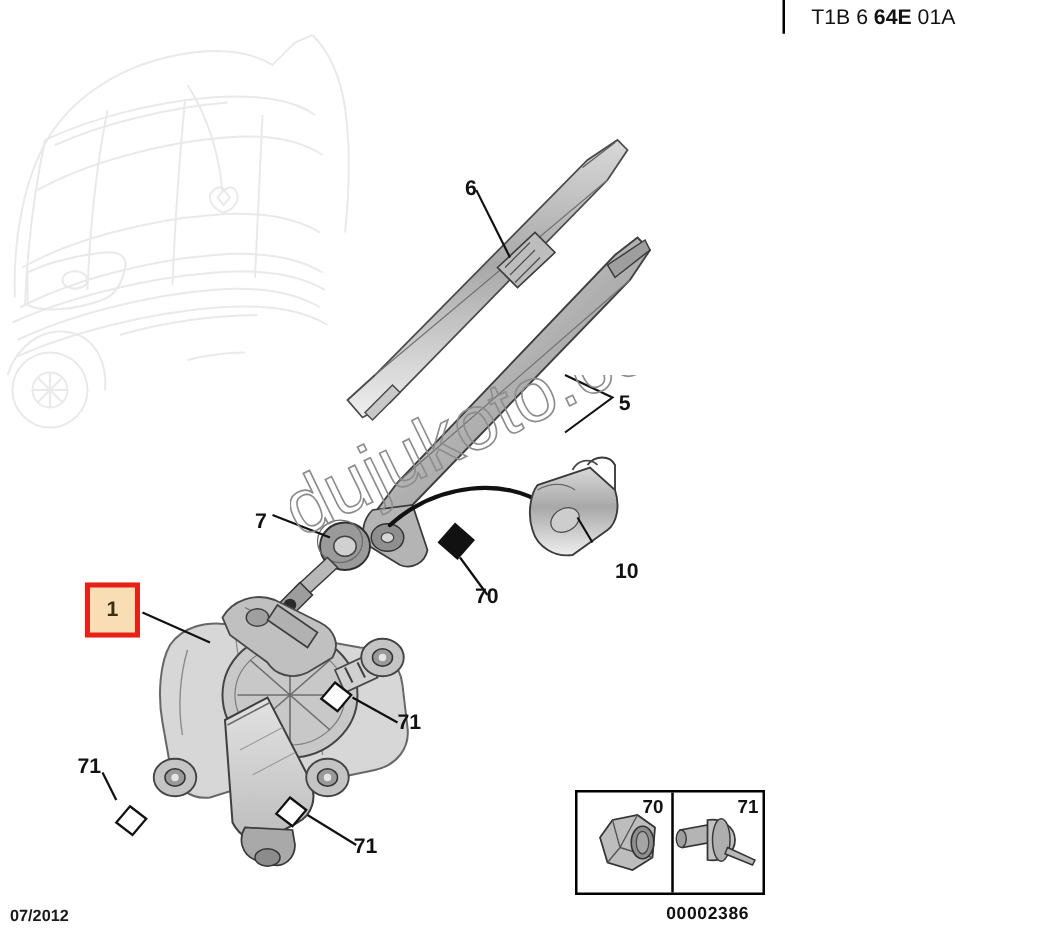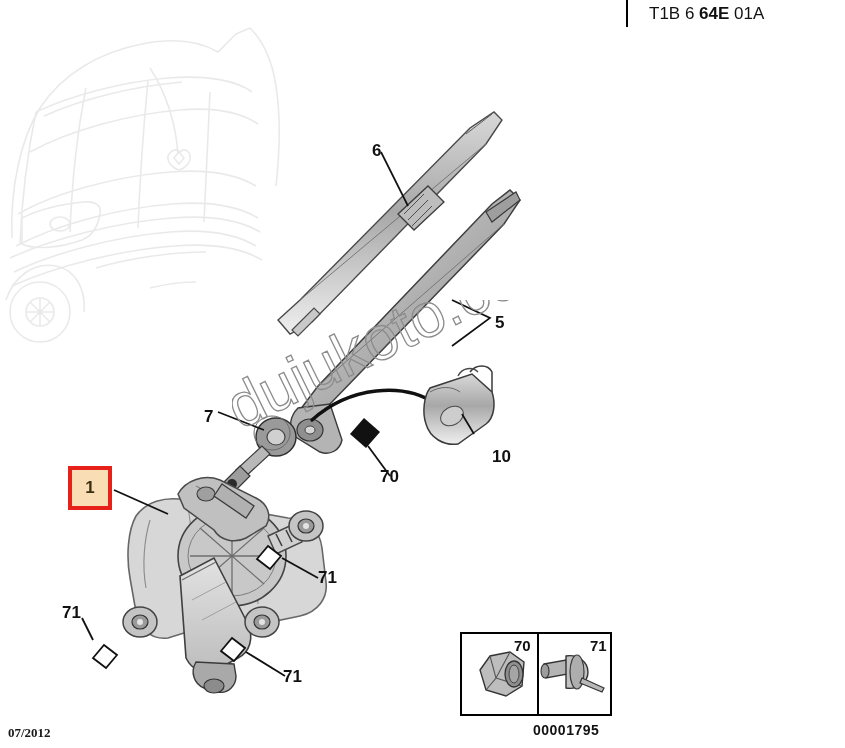--- a/index.html
+++ b/index.html
@@ -48,21 +48,21 @@
   #item1-box span {
     font-family: "Liberation Sans", sans-serif;
     font-weight: bold;
     font-size: 17px;
     color: #3a2f10;
   }
 
   #date-stamp {
     position: absolute;
     left: 8px; top: 725px;
-    font-family: Liberation Serif, serif;
+    font-family: Liberation Sans, sans-serif;
     font-weight: bold;
     font-size: 13px;
     color: #1a1a1a;
   }
 
   
   #inset-box {
     position: absolute;
     left: 460px; top: 632px;
     width: 152px; height: 84px;
@@ -337,21 +337,21 @@
         <ellipse cx="83" cy="37" rx="4" ry="7" fill="#9d9d9d" stroke="#333" stroke-width="1.1"></ellipse>
         <path d="M104,22 C116,20 126,28 126,38 C126,48 116,56 104,54 Z" fill="#c2c2c2" stroke="#333" stroke-width="1.4"></path>
         <ellipse cx="115" cy="38" rx="7" ry="17" fill="#aeaeae" stroke="#3a3a3a" stroke-width="1.2"></ellipse>
         <path d="M120,44 L142,54 L140,58 L118,49 Z" fill="#b8b8b8" stroke="#333" stroke-width="1.2"></path>
       </g>
     </svg>
     <div class="inset-num" style="left:52px; top:3px;">70</div>
     <div class="inset-num" style="left:128px; top:3px;">71</div>
   </div>
 
-  <div id="drawing-number">00001795</div>
+  <div id="drawing-number">00002386</div>
 </div>
 
 <div id="parts-table">
 
   <div id="table-header">
     <div class="htxt">
       <span>T1B 6 </span><b>64E</b><span> 01A</span>
     </div>
   </div>
 

